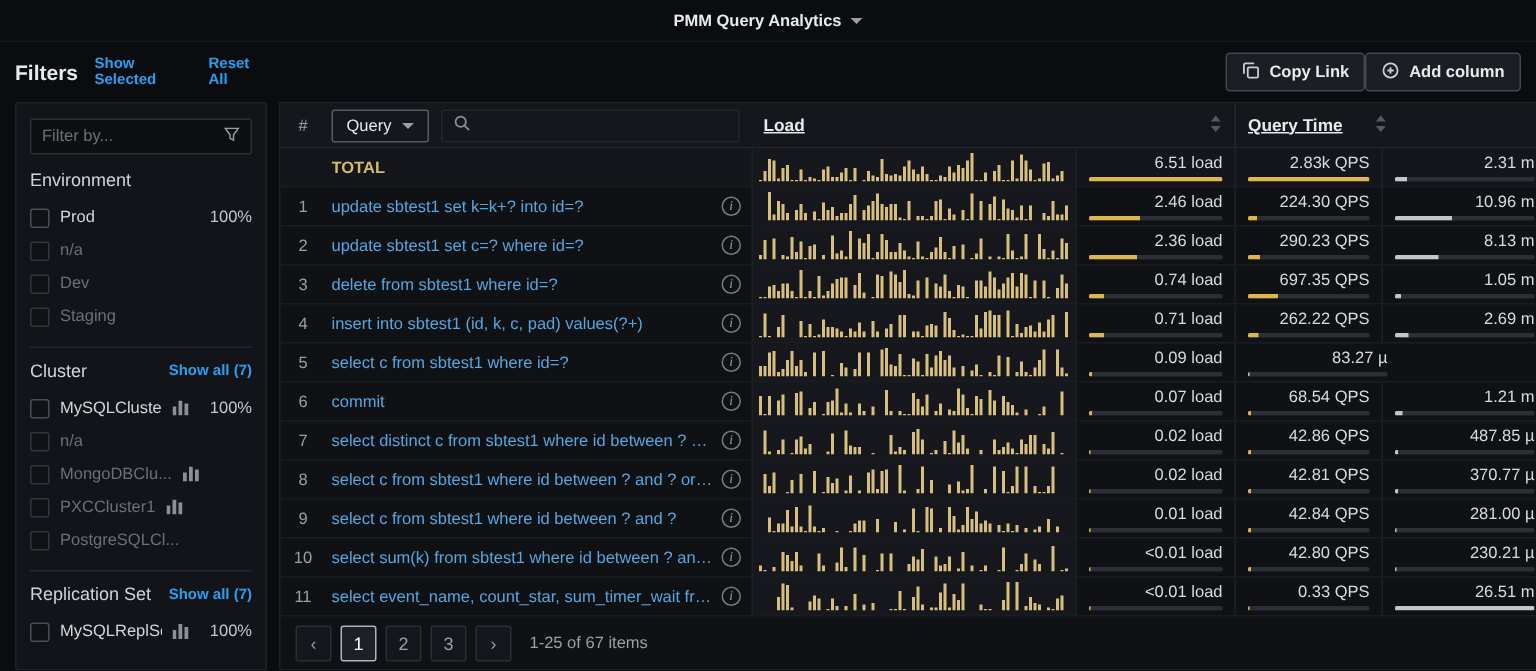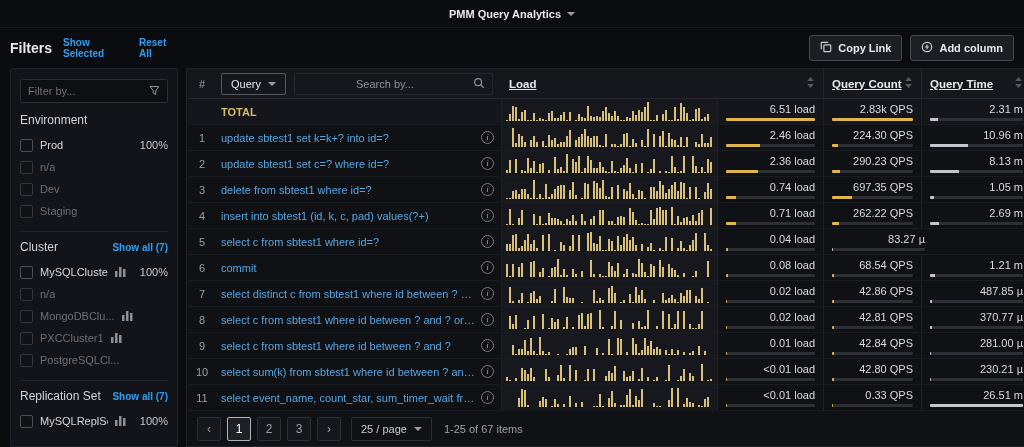--- a/index.html
+++ b/index.html
@@ -38,21 +38,21 @@
   .fitem.dim .cb { border-color:#33373d; }
   .flabel { color:#d5d7db; font-size:11px; white-space:nowrap; overflow:hidden; }
   .fitem.dim .flabel { color:#6b6f76; }
   .fsp { flex:1; }
   .fpct { color:#c3c7cd; font-size:11px; }
   .chart-ic { display:flex; align-items:flex-end; cursor:pointer; }
 
   
   .main { flex:1; min-width:0; display:flex; flex-direction:column; }
   .toolbar { height:40px; flex:0 0 40px; display:flex; align-items:center; justify-content:flex-end;
-             gap:8px; padding-right:10px; }
+             padding-right:10px; }
   .tbtn { height:26px; display:flex; align-items:center; gap:6px; padding:0 10px;
           background:#1b1e23; border:1px solid #43474f; border-radius:3px; color:#e8eaed;
           font-size:11px; font-weight:600; cursor:pointer; font-family:inherit; }
 
   .tpanel { flex:1; min-height:0; background:#0f1115; border:1px solid #1e2126; border-right:none;
             display:flex; flex-direction:column; overflow:hidden; }
 
   
   .thead { height:30px; flex:0 0 30px; display:flex; align-items:stretch; background:#15171c;
            border-bottom:1px solid #23262d; }
@@ -262,40 +262,30 @@
       <div class="tpanel">
 
         <div class="thead">
           <div class="h-num">#</div>
           <div class="h-query">
             <button class="query-dd">
               <span>Query</span>
               <span class="caret"></span>
             </button>
             <div class="hsearch">
-              <input placeholder="Search by..." style="">
               <span>
                 <svg width="12" height="12" viewBox="0 0 14 14" fill="none" stroke="#8a909a" stroke-width="1.4">
                     <circle cx="6" cy="6" r="4"></circle>
                     <path d="M9 9l3.5 3.5"></path>
                   </svg>
               </span>
             </div>
           </div>
           <div class="h-col h-load">
             <span class="h-label">Load</span>
-            <span>
-              <svg width="9" height="13" viewBox="0 0 9 13">
-                  <path d="M4.5 1 7.8 5H1.2z" fill="#565b63"></path>
-                  <path d="M4.5 12 1.2 8h6.6z" fill="#565b63"></path>
-                </svg>
-            </span>
-          </div>
-          <div class="h-col h-qcount">
-            <span class="h-label">Query Count</span>
             <span>
               <svg width="9" height="13" viewBox="0 0 9 13">
                   <path d="M4.5 1 7.8 5H1.2z" fill="#565b63"></path>
                   <path d="M4.5 12 1.2 8h6.6z" fill="#565b63"></path>
                 </svg>
             </span>
           </div>
           <div class="h-col h-qtime">
             <span class="h-label">Query Time</span>
             <span>
@@ -870,21 +860,21 @@
                   <i style="height:11px"></i>
                   <i style="height:18px"></i>
                   <i style="height:0px"></i>
                   <i style="height:0px"></i>
                   <i style="height:18px"></i>
                   <i style="height:6px"></i>
                   <i style="height:2px"></i>
                 </div>
               </div>
               <div class="c-val c-load">
-                <span class="val">0.04 load</span>
+                <span class="val">0.09 load</span>
                 <div class="bar">
                   <i style="width:2%"></i>
                 </div>
               </div>
               <div class="c-val c-qtime">
                 <span class="val">83.27 µ</span>
                 <div class="bar gray">
                   <i style="width:1%"></i>
                 </div>
               </div>
@@ -962,21 +952,21 @@
                   <i style="height:1px"></i>
                   <i style="height:6px"></i>
                   <i style="height:0px"></i>
                   <i style="height:0px"></i>
                   <i style="height:0px"></i>
                   <i style="height:16px"></i>
                   <i style="height:0px"></i>
                 </div>
               </div>
               <div class="c-val c-load">
-                <span class="val">0.08 load</span>
+                <span class="val">0.07 load</span>
                 <div class="bar">
                   <i style="width:2%"></i>
                 </div>
               </div>
               <div class="c-val c-qcount">
                 <span class="val">68.54 QPS</span>
                 <div class="bar">
                   <i style="width:3%"></i>
                 </div>
               </div>
@@ -1480,23 +1470,19 @@
           </div>
 
         <div class="pager">
           <div id="pg-nav" style="display:flex; gap:6px;">
               <button class="pgbtn">‹</button>
               <button class="pgbtn active">1</button>
               <button class="pgbtn">2</button>
               <button class="pgbtn">3</button>
               <button class="pgbtn">›</button>
             </div>
-          <div class="pgsize">
-            <span>25 / page</span>
-            <span class="caret"></span>
-          </div>
           <span class="pgrange">1-25 of 67 items</span>
         </div>
 
       </div>
     </main>
   </div>
 </div>
 
 </body></html>

